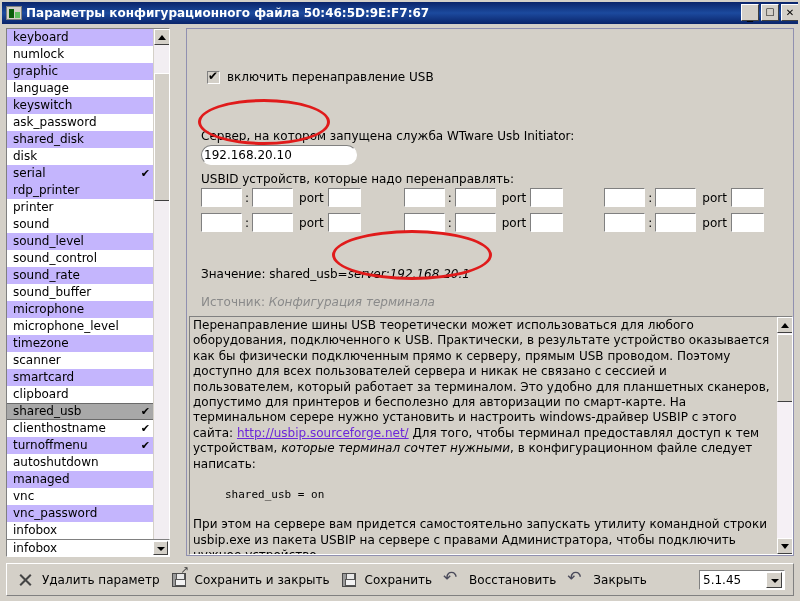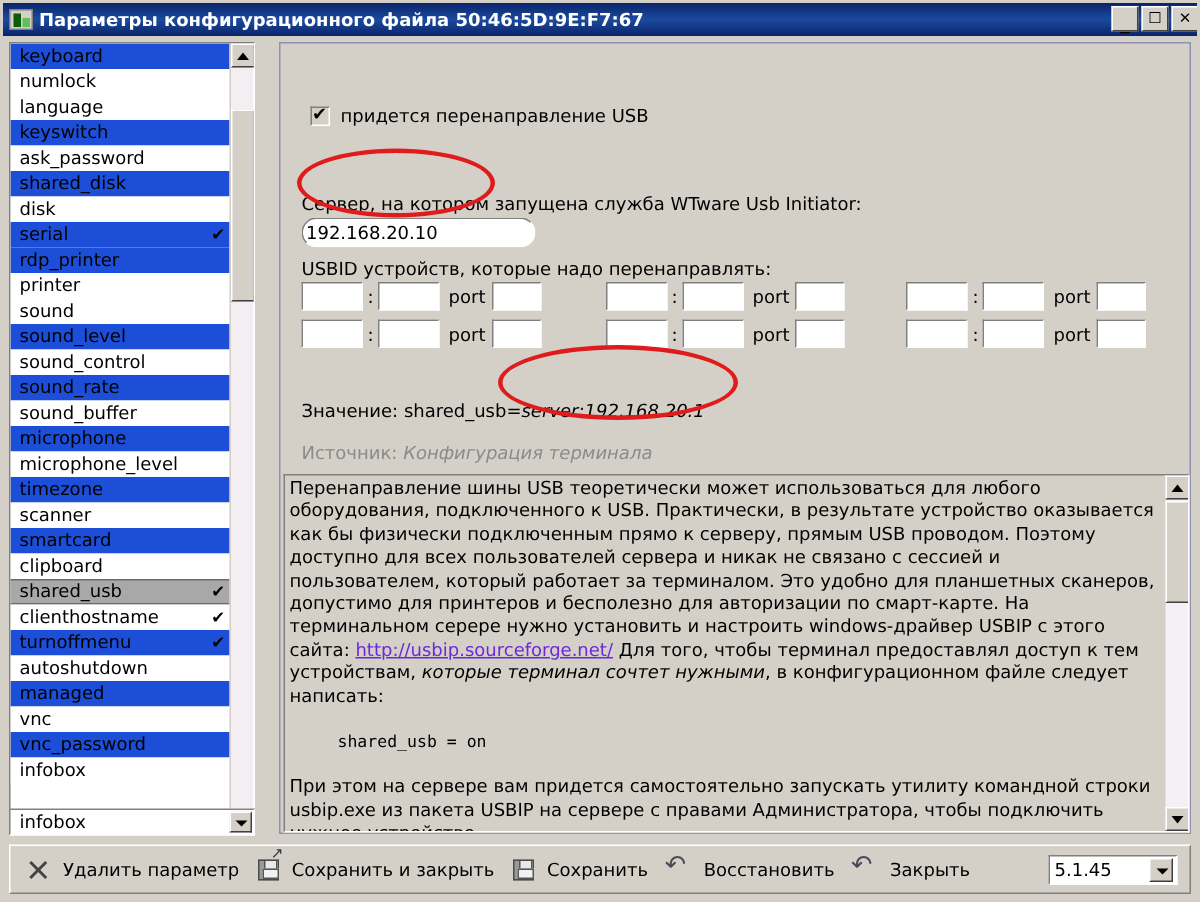--- a/index.html
+++ b/index.html
@@ -68,21 +68,21 @@
     position: absolute; left: 0; top: 0; width: 147px; height: 100%;
   }
   .row {
     height: 17px; line-height: 17px;
     font-size: 12px; color: #000;
     padding-left: 6px; padding-right: 4px;
     display: flex; align-items: center; justify-content: space-between;
     white-space: nowrap; cursor: default;
   }
   .row.odd { background: #ffffff; }
-  .row.even { background: #1d4ed8; }
+  .row.even { background: #c4b5fd; }
   .row.sel {
     background: #a8a8a8;
     border-top: 1px solid #6a6a6a; border-bottom: 1px solid #6a6a6a;
     height: 17px; line-height: 15px;
   }
   .check { font-size: 11px; color: #000; margin-left: 6px; }
 
   
   #sb-track {
     position: absolute; right: 0; top: 0; width: 16px; height: 100%;
@@ -323,20 +323,23 @@
   </div>
 
   <div id="sidebar">
     <div id="list">
         <div class="row even">
           <span>keyboard</span>
         </div>
         <div class="row odd">
           <span>numlock</span>
         </div>
+        <div class="row even">
+          <span>graphic</span>
+        </div>
         <div class="row odd">
           <span>language</span>
         </div>
         <div class="row even">
           <span>keyswitch</span>
         </div>
         <div class="row odd">
           <span>ask_password</span>
         </div>
         <div class="row even">
@@ -429,21 +432,21 @@
 
   <div id="infobox-combo">
     <div id="infobox-val">infobox</div>
     <div id="infobox-arrow"></div>
   </div>
 
   <div id="panel">
 
     <div id="cb-wrap">
       <div id="cb"></div>
-      <div id="cb-label">придется перенаправление USB</div>
+      <div id="cb-label">включить перенаправление USB</div>
     </div>
 
     <div class="form-label" style="left:14px; top:100px;">Сервер, на котором запущена служба WTware Usb Initiator:</div>
     <input class="txt" id="server-input" style="left: 14px; top: 116px; width: 156px; height: 20px; border-radius: 10px;" value="192.168.20.10">
 
     <div class="form-label" style="left:14px; top:143px;">USBID устройств, которые надо перенаправлять:</div>
 
     <div id="usbid-grid">
         <div class="usb-row">
           <div class="usb-col">

